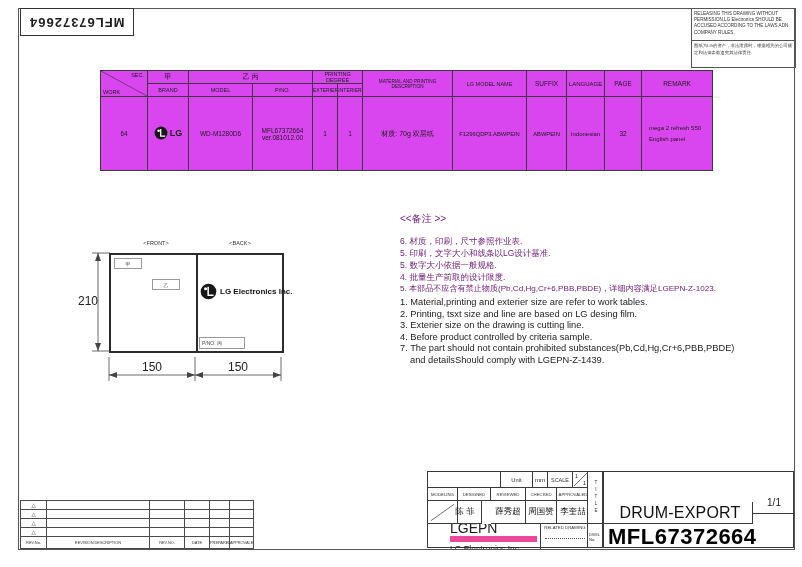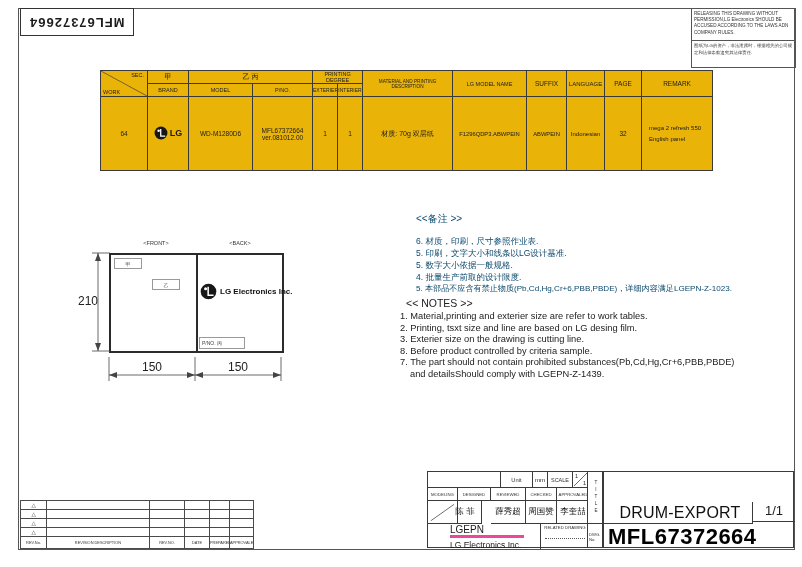--- a/index.html
+++ b/index.html
@@ -14,21 +14,21 @@
   
   .stamp{left:20px;top:8px;width:112px;height:26px;border:1px solid #333;}
   .stamp span{display:block;transform:rotate(180deg);font-weight:bold;font-size:13px;letter-spacing:1px;}
 
   
   .warn{left:691px;top:8px;width:103px;height:58px;border:1px solid #555;font-size:4.6px;color:#333;}
   .warn .en{height:32px;border-bottom:1px solid #555;padding:2px;line-height:1.35;box-sizing:border-box;}
   .warn .cn{height:24px;padding:2px;font-size:4.4px;line-height:1.5;box-sizing:border-box;}
 
   
-  table.spec{position:absolute;left:100px;top:70px;border-collapse:collapse;table-layout:fixed;width:612px;background:#eab308;}
+  table.spec{position:absolute;left:100px;top:70px;border-collapse:collapse;table-layout:fixed;width:612px;background:#d946ef;}
   .spec td{border:1px solid #3a3a3a;padding:0;text-align:center;vertical-align:middle;font-size:6.5px;overflow:hidden;}
   .spec .h{font-size:5.5px;color:#222;}
   .spec .hcjk{font-size:7px;}
   .spec .tinyh{font-size:4.7px;}
   .diag{position:relative;}
   .diag svg{position:absolute;left:0;top:0;width:100%;height:100%;}
   .diag .tr{position:absolute;top:1px;right:3px;font-size:5.5px;}
   .diag .bl{position:absolute;bottom:1px;left:2px;font-size:5.5px;}
 
   .lgmark{display:inline-flex;align-items:center;gap:2px;}
@@ -37,21 +37,21 @@
 
   
   .panelwrap{left:109px;top:253px;width:171px;height:96px;border:2px solid #2b2b2b;}
   .panel-divider{left:0;top:0;width:2px;height:96px;background:#2b2b2b;}
   .smallbox{border:1px solid #999;font-size:5px;display:flex;align-items:center;justify-content:center;color:#444;}
   .backlogo{display:flex;align-items:center;gap:3px;font-weight:bold;font-size:8px;color:#111;white-space:nowrap;}
   .dimlabel{font-size:12px;color:#222;text-align:center;}
   .flabel{font-size:5.5px;color:#333;text-align:center;}
 
   
-  .notes-cn{left:416px;top:212px;width:335px;color:#0c4a6e;}
+  .notes-cn{left:400px;top:212px;width:335px;color:#701a75;}
   .notes-cn .t{font-size:10px;margin-bottom:9px;}
   .notes-cn .i{font-size:8.5px;line-height:12px;}
   .notes-en{left:400px;top:297px;width:345px;color:#222;}
   .notes-en .t{font-size:10.5px;margin-bottom:2px;margin-left:6px;}
   .notes-en .i{font-size:9.3px;line-height:11.6px;}
   .notes-en .cont{font-size:9.3px;line-height:11.6px;padding-left:10px;}
 
   
   table.rev{position:absolute;left:20px;top:500px;border-collapse:collapse;table-layout:fixed;width:233px;background:#fff;}
   .rev td{border:1px solid #4a4a4a;padding:0;text-align:center;vertical-align:middle;font-size:3.9px;color:#333;overflow:hidden;}
@@ -203,25 +203,24 @@
   <div class="abs notes-cn">
     <div class="t">&lt;&lt;备注 &gt;&gt;</div>
     <div class="i">6.  材质，印刷，尺寸参照作业表.</div>
     <div class="i">5.  印刷，文字大小和线条以LG设计基准.</div>
     <div class="i">5.  数字大小依据一般规格.</div>
     <div class="i">4.  批量生产前取的设计限度.</div>
     <div class="i" style="font-size:8.1px">5.  本部品不应含有禁止物质(Pb,Cd,Hg,Cr+6,PBB,PBDE)，详细内容满足LGEPN-Z-1023.</div>
   </div>
 
   <div class="abs notes-en">
-    <div class="t">&lt;&lt; NOTES &gt;&gt;</div>
     <div class="i">1. Material,printing and exterier size are refer to work tables.</div>
     <div class="i">2. Printing, tsxt  size and line are based on LG desing film.</div>
     <div class="i">3. Exterier size on the drawing is cutting line.</div>
-    <div class="i">8. Before product controlled by criteria sample.</div>
+    <div class="i">4. Before product controlled by criteria sample.</div>
     <div class="i">7. The part should not contain prohibited substances(Pb,Cd,Hg,Cr+6,PBB,PBDE)</div>
     <div class="cont">and detailsShould comply with LGEPN-Z-1439.</div>
   </div>
 
   <table class="rev">
     <colgroup>
       <col style="width:26px">
         <col style="width:103px">
         <col style="width:35px">
       <col style="width:25px">
@@ -296,39 +295,39 @@
       <svg width="30" height="23" viewBox="0 0 30 23">
         <line x1="3" y1="20" x2="27" y2="3" stroke="#444" stroke-width="0.8"></line>
       </svg>
     </div>
     <div class="cell name" style="left:21px;top:29px;width:33px;height:23px">陈 菲</div>
     <div class="cell name" style="left:63px;top:29px;width:35px;height:23px">薛秀超</div>
     <div class="cell name" style="left:98px;top:29px;width:31px;height:23px">周国赞</div>
     <div class="cell name noR" style="left:129px;top:29px;width:32px;height:23px">李奎喆</div>
 
     <div class="cell noB" style="left:0;top:52px;width:113px;height:25px;flex-direction:column;align-items:flex-start;justify-content:center;padding-left:22px">
-      <span style="font-size:10px;border-bottom:3px solid #ec4899;padding-right:40px">LGEPN</span>
+      <span style="font-size:14px;border-bottom:6px solid #ec4899;padding-right:40px">LGEPN</span>
       <span style="font-size:8.5px;margin-top:2px">LG Electronics Inc.</span>
     </div>
     <div class="cell noB noR" style="left:113px;top:52px;width:48px;height:25px;flex-direction:column;justify-content:flex-start;padding-top:1px">
       <span class="lbl">RELATED DRAWING</span>
       <span class="dotted" style="margin-top:8px"></span>
     </div>
   </div>
 
   <div class="tb" style="left:587px;top:471px;width:16px;height:77px">
     <div class="cell noR center" style="left:0;top:0;width:16px;height:52px">
       <span class="vtitle">TITLE</span>
     </div>
     <div class="cell noR noB" style="left:0;top:52px;width:16px;height:25px;font-size:4.2px;color:#333;text-align:left;padding:1px">DWG. No.</div>
   </div>
 
   <div class="tb" style="left:603px;top:471px;width:191px;height:77px">
     <div class="cell" style="left:0;top:30px;width:149px;height:22px;justify-content:center;padding-left:4px">
       <span class="bigtitle" style="font-size:16px">DRUM-EXPORT</span>
     </div>
-    <div class="cell noR" style="left:149px;top:28px;width:42px;height:22px;font-size:13px">1/1</div>
+    <div class="cell noR" style="left:149px;top:20px;width:42px;height:22px;font-size:10px">1/1</div>
     <div class="cell noR noB" style="left:0;top:52px;width:191px;height:25px;justify-content:flex-start;padding-left:4px">
       <span class="dwgno">MFL67372664</span>
     </div>
   </div>
 
 </div>
 
 </body></html>

